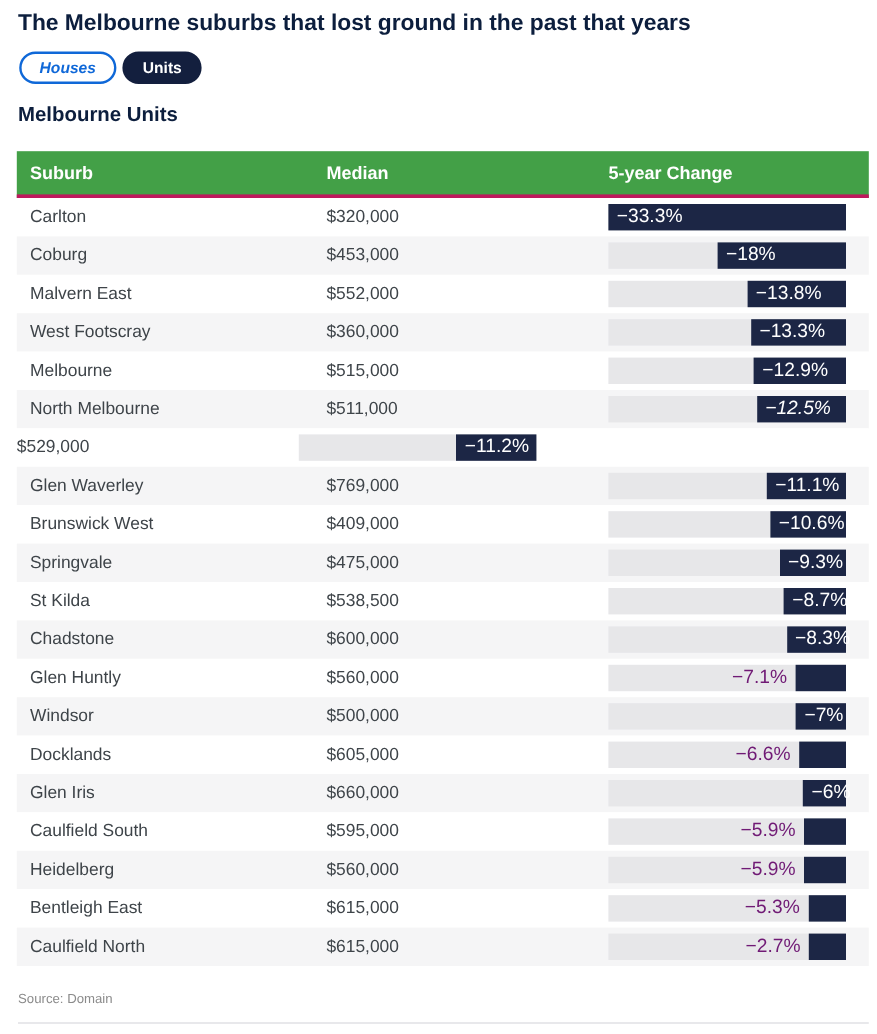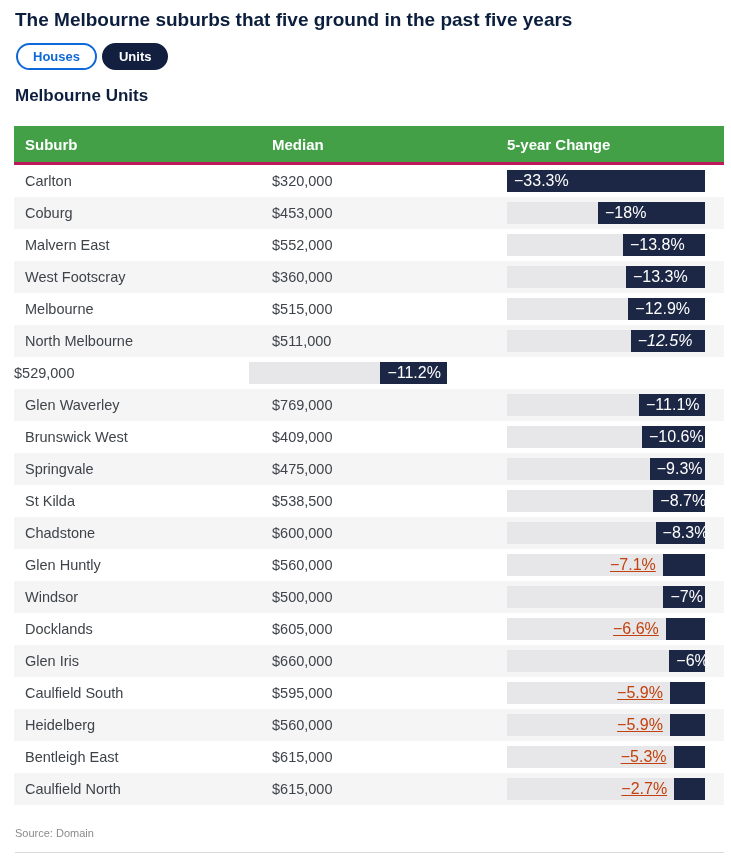--- a/index.html
+++ b/index.html
@@ -15,21 +15,21 @@
     font-size:19px; font-weight:bold; color:#0c1e3d;
     line-height:24px; margin:2px 0 0 1px;
   }
 
   .toggles { display:flex; gap:5px; margin:11px 0 0 2px; }
   .pill {
     height:27px; border-radius:14px; font-size:13px; font-weight:bold;
     padding:0 15px; cursor:pointer; font-family:inherit; line-height:23px;
     display:inline-flex; align-items:center;
   }
-  .pill-outline { background:#ffffff; border:2px solid #0f68d8; color:#0f68d8; }
+  .pill-outline { background:#ffffff; border:2px solid #0f68d8; color:#0f68d8;font-style:italic; }
   .pill-solid   { background:#131f3e; border:2px solid #131f3e; color:#ffffff; }
 
   .subtitle {
     font-size:17px; font-weight:bold; color:#0c1e3d;
     line-height:20px; margin:16px 0 0 1px;
   }
 
   .table { width:710px; margin-top:20px; }
   .thead {
     display:flex; align-items:center; height:36px;
@@ -47,34 +47,34 @@
   .td-median { width:235px; }
   .td-change { flex:1; }
 
   .track { position:relative; width:198px; height:22px; background:#e7e7e9; }
   .bar   { position:absolute; right:0; top:0; height:22px; background:#1c2645; }
   .lbl {
     position:absolute; top:50%; transform:translateY(-50%);
     font-size:16px; white-space:nowrap;
   }
   .lbl.in  { color:#ffffff; }
-  .lbl.out { color:#c2410c;text-decoration:underline; }
+  .lbl.out { color:#701a75; }
 
   .source { margin:22px 0 0 1px; font-size:11px; color:#8b8b8b; }
   .divider {
     border:none; border-top:1px solid #d9d9de;
     margin:13px 0 0 1px; width:709px;
   }
 </style>
 </head>
 <body>
 
 <div class="page">
 
-  <h1 class="title">The Melbourne suburbs that five ground in the past five years</h1>
+  <h1 class="title">The Melbourne suburbs that lost ground in the past that years</h1>
 
   <div class="toggles">
     <button class="pill pill-outline">Houses</button>
     <button class="pill pill-solid">Units</button>
   </div>
 
   <h2 class="subtitle">Melbourne Units</h2>
 
   <div class="table">
     <div class="thead">

